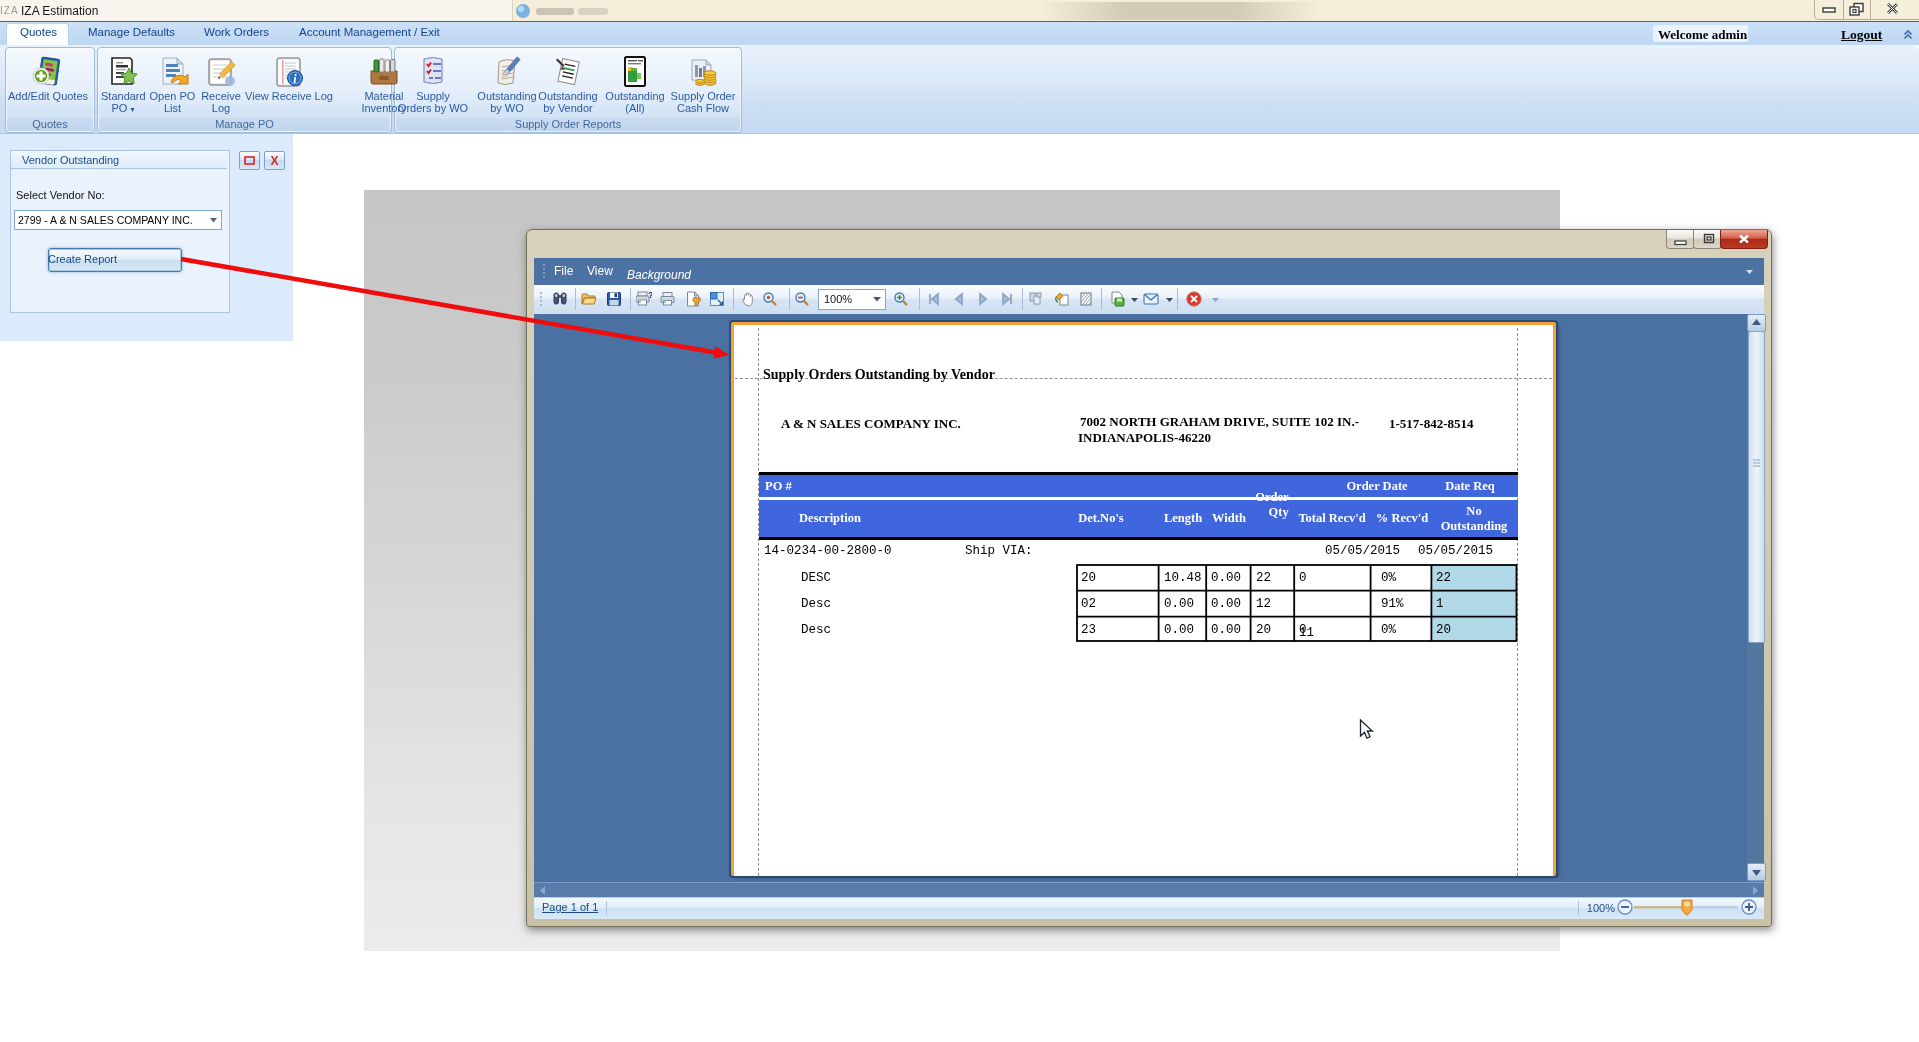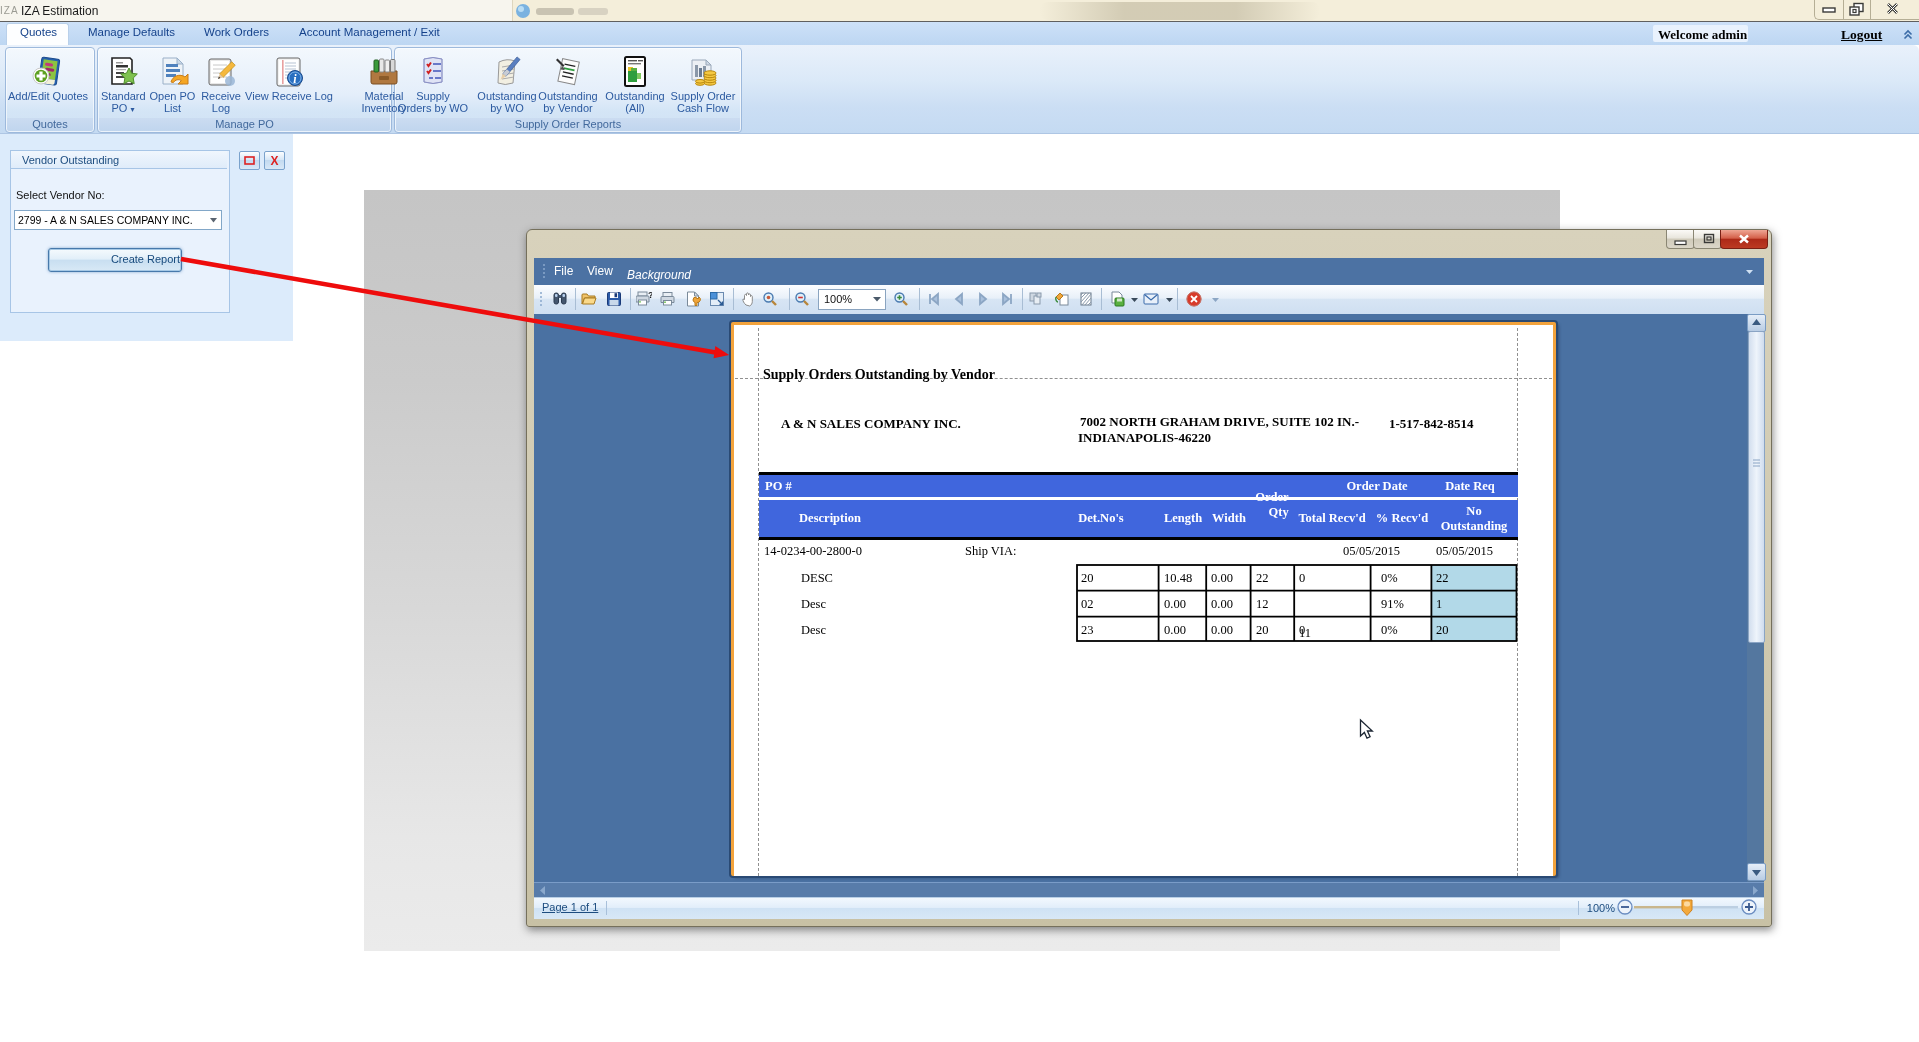--- a/index.html
+++ b/index.html
@@ -26,39 +26,39 @@
 #client{left:0;top:134px;width:1919px;height:908px;background:#ffffff;}
 #dock{left:0;top:134px;width:293px;height:207px;background:#dcebfb;}
 #vpanel{left:10px;top:150px;width:218px;height:161px;background:#e9f2fd;border:1px solid #a7c5e6;}
 #vptitle{left:11px;top:151px;width:216px;height:17px;border-bottom:1px solid #a7c5e6;background:linear-gradient(180deg,#f0f6fd,#dfecfa);}
 #vptitletx{left:22px;top:154px;font-size:11px;color:#1c4c7f;}
 .winbtn{position:absolute;top:151px;width:19px;height:17px;border:1px solid #7aa2cc;border-radius:2px;background:linear-gradient(180deg,#fdfeff,#d7e7f6 45%,#c3daf0 50%,#d8e8f7);}
 #selvend{left:16px;top:189px;font-size:11px;color:#111;}
 #combo{left:14px;top:210px;width:206px;height:18px;background:#fff;border:1px solid #82a7c8;}
 #combotx{left:18px;top:214px;font-size:10.5px;color:#000;}
 #createbtn{left:48px;top:248px;width:132px;height:22px;border:1px solid #4779ab;border-radius:3px;background:linear-gradient(180deg,#f5fafd 0%,#e2eff9 45%,#c9dff1 52%,#d8e9f6 100%);box-shadow:0 0 0 1px #a6c9e6 inset, 0 0 3px rgba(90,140,190,.7);}
-#createtx{left:48px;top:253px;width:132px;text-align:right;font-size:11px;color:#174a7c;}
+#createtx{left:48px;top:253px;width:132px;text-align:left;font-size:11px;color:#174a7c;}
 #grayrect{left:364px;top:190px;width:1196px;height:761px;background:linear-gradient(180deg,#c5c5c5 0%,#cbcbcb 25%,#d8d8d8 55%,#e7e7e7 85%,#ebebeb 100%);}
 #pwin{left:526px;top:229px;width:1244px;height:696px;background:linear-gradient(180deg,#d8d2bc,#c8c1a5);border:1px solid #75705c;border-radius:6px 6px 3px 3px;box-shadow:1px 3px 9px rgba(40,40,40,.55);}
 #ptitle{left:0;top:0;width:1244px;height:28px;font-size:12px;color:#111;}
 .pbtn{top:0px;height:18px;background:linear-gradient(180deg,#fbfaf7 0%,#e8e5dc 45%,#cfcaba 50%,#dcd7c9 100%);border:1px solid #8a8673;border-top:none;border-radius:0 0 4px 4px;}
 #pclosebtn{left:1193px;top:0px;width:46px;height:18px;background:linear-gradient(180deg,#efa694 0%,#d4604a 45%,#ad2a18 52%,#bc3a22 100%);border:1px solid #7a2014;border-top:none;border-radius:0 0 4px 4px;}
 #pmenu{left:7px;top:28px;width:1230px;height:27px;background:#4c72a3;font-size:12px;color:#fff;}
 #ptoolbar{left:7px;top:55px;width:1230px;height:29px;background:linear-gradient(180deg,#fcfdff 0%,#e8f0f9 45%,#d7e5f4 50%,#cfdff1 100%);border-bottom:1px solid #9ab7d8;}
 #pclient{left:7px;top:84px;width:1230px;height:568px;background:#4a71a2;overflow:hidden;}
 #vscroll{left:1220px;top:84px;width:17px;height:568px;background:#54779f;}
 .sbtn{position:absolute;left:0;width:17px;height:16px;background:linear-gradient(180deg,#e6eef8,#b8cce4);border:1px solid #7a9cc4;border-radius:2px;}
 #vthumb{left:1px;top:17px;width:15px;height:310px;background:linear-gradient(90deg,#d2deee,#eef4fb 50%,#cfdcee);border:1px solid #8aa4c4;border-radius:2px;}
 #hscroll{left:7px;top:652px;width:1230px;height:15px;background:#587caa;border-top:1px solid #7a9cc8;}
 #pstatus{left:7px;top:667px;width:1230px;height:21px;background:linear-gradient(180deg,#f2f8fe 0%,#e2eefa 45%,#cfe2f4 50%,#d8e8f6 100%);border-top:1px solid #b9cfe6;font-size:11px;color:#1c4c7f;}
 #page{left:197px;top:8px;width:825px;height:554px;background:#f3a33c;border-radius:2px;box-shadow:0 0 0 2px #2a4a74,3px 2px 3px rgba(25,45,75,.45);overflow:hidden;}
 #pagein{left:3px;top:3px;width:819px;height:551px;background:#fff;}
 .vdash{position:absolute;top:6px;width:0;height:548px;border-left:1px dashed #909090;}
 .rsb{font-family:"Liberation Serif",serif;font-weight:bold;color:#000;}
-.rs{font-family:Liberation Serif, serif;font-size:12.5px;color:#000;}
+.rs{font-family:Liberation Mono, monospace;font-size:12.5px;color:#000;}
 .rwb{font-family:"Liberation Serif",serif;font-weight:bold;font-size:12.5px;color:#fff;}
 .hdrblue{width:759px;background:#4066Dd;}
 .tsep{position:absolute;top:3px;width:1px;height:22px;background:#a8bdd4;}
 .ti{position:absolute;top:6px;width:16px;height:16px;}
 </style>
 </head>
 <body>
 <div class="abs" id="topstrip">
     <div class="cream"></div>
   </div>

